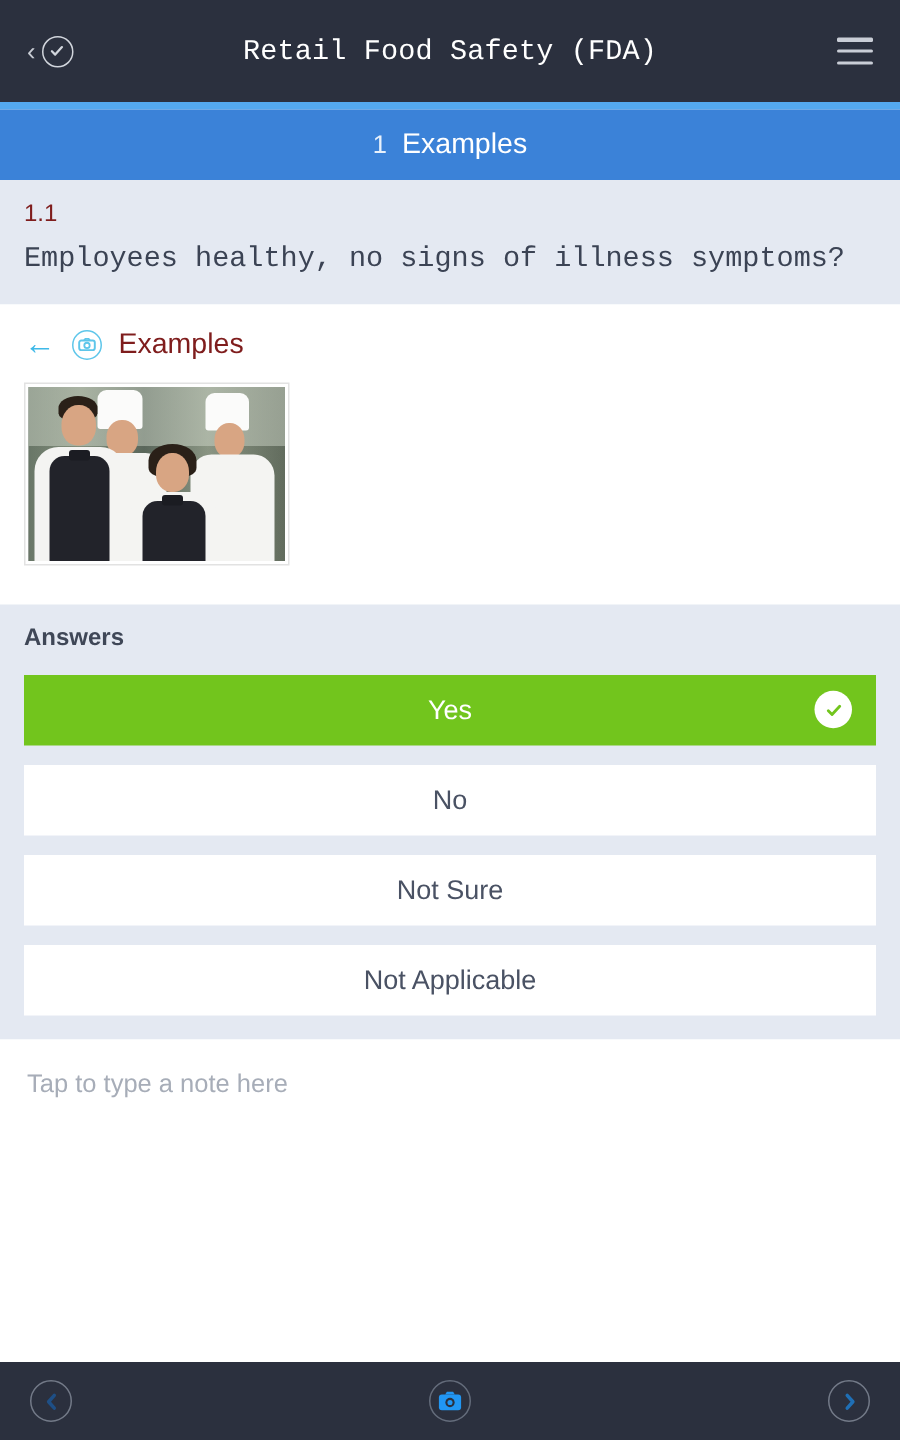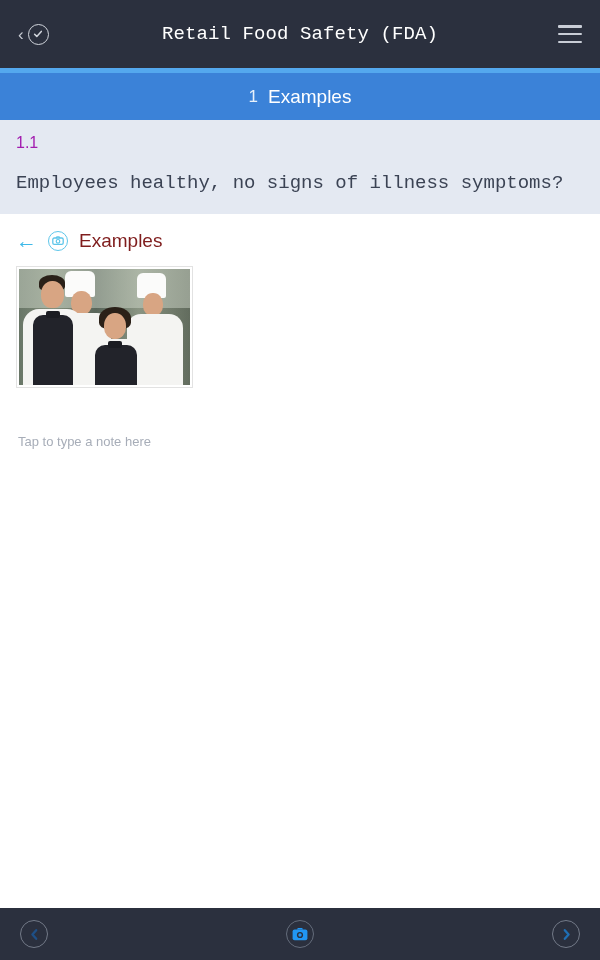--- a/index.html
+++ b/index.html
@@ -72,21 +72,21 @@
   }
   .section-num { color: #e8f1fb; font-size: 17px; }
   .section-label { color: #ffffff; font-size: 19px; }
 
   
   .question-block {
     background: #e4e9f2;
     padding: 14px 16px 18px 16px;
     flex: 0 0 auto;
   }
-  .q-number { color: #a21caf; font-size: 16px; margin-bottom: 20px; }
+  .q-number { color: #7f1d1d; font-size: 16px; margin-bottom: 9px; }
   .q-text { color: #3b4354; font-size: 19px; line-height: 1.25; font-family: Liberation Mono, monospace; }
 
   
   .media-block {
     background: #ffffff;
     padding: 16px 16px 26px 16px;
     flex: 0 0 auto;
   }
   .examples-row {
     display: flex; align-items: center; gap: 11px;
@@ -151,21 +151,21 @@
     display: flex; align-items: center; justify-content: center;
   }
 
   
   .note-area {
     background: #ffffff;
     padding: 20px 18px;
     flex: 1 1 auto;
     cursor: text;
   }
-  .note-placeholder { color: #a7adb8; font-size: 13px; }
+  .note-placeholder { color: #a7adb8; font-size: 17px; }
 
   
   .bottombar {
     height: 52px; background: #2b303e;
     display: flex; align-items: center; justify-content: space-between;
     padding: 0 20px; flex: 0 0 auto;
   }
   .nav-btn {
     width: 28px; height: 28px; border-radius: 50%;
     border: 1.6px solid #737a88;
@@ -240,20 +240,44 @@
 
         <div class="p hair" style="left:80px;top:38px;width:32px;height:22px;"></div>
         <div class="p head" style="left:85px;top:44px;width:22px;height:26px;"></div>
         <div class="p body-w" style="left:68px;top:70px;width:58px;height:50px;border-radius:16px 16px 0 0;"></div>
         <div class="p body-b" style="left:76px;top:76px;width:42px;height:44px;border-radius:10px 10px 0 0;"></div>
         <div class="p bowtie" style="left:89px;top:72px;width:14px;height:7px;border-radius:2px;"></div>
       </div>
     </div>
   </div>
 
+  <div class="answers-panel">
+    <div class="answers-title">Answers</div>
+
+    <div class="answer selected">
+      <span>Yes</span>
+      <span class="check">
+        <svg width="14" height="14" viewBox="0 0 14 14">
+          <path d="M3.2 7.3 L5.7 9.8 L10.8 4.4" fill="none" stroke="#72c51d" stroke-width="1.9" stroke-linecap="round" stroke-linejoin="round"></path>
+        </svg>
+      </span>
+    </div>
+
+    <div class="answer">
+      <span>No</span>
+    </div>
+
+    <div class="answer">
+      <span>Not Sure</span>
+    </div>
+
+    <div class="answer">
+      <span>Not Applicable</span>
+    </div>
+  </div>
 
   <div class="note-area">
     <div class="note-placeholder">Tap to type a note here</div>
   </div>
 
   <div class="bottombar">
     <div class="nav-btn">
       <svg width="13" height="13" viewBox="0 0 13 13">
         <path d="M8.2 2.2 L4.4 6.5 L8.2 10.8" fill="none" stroke="#1e4f86" stroke-width="2.3" stroke-linecap="round" stroke-linejoin="round"></path>
       </svg>

